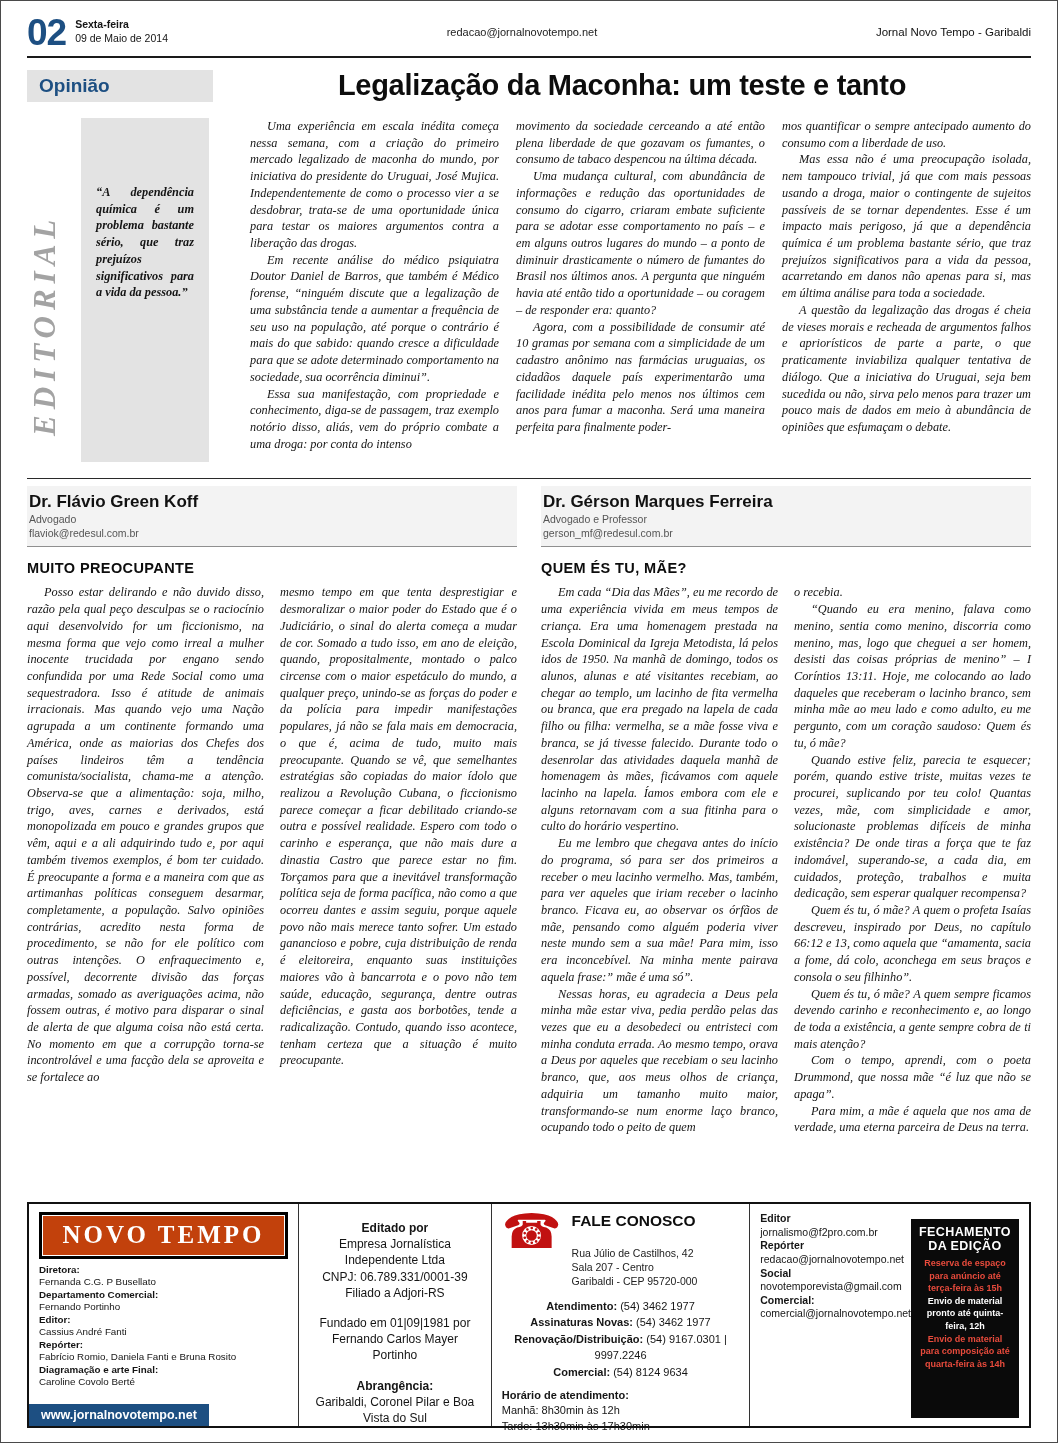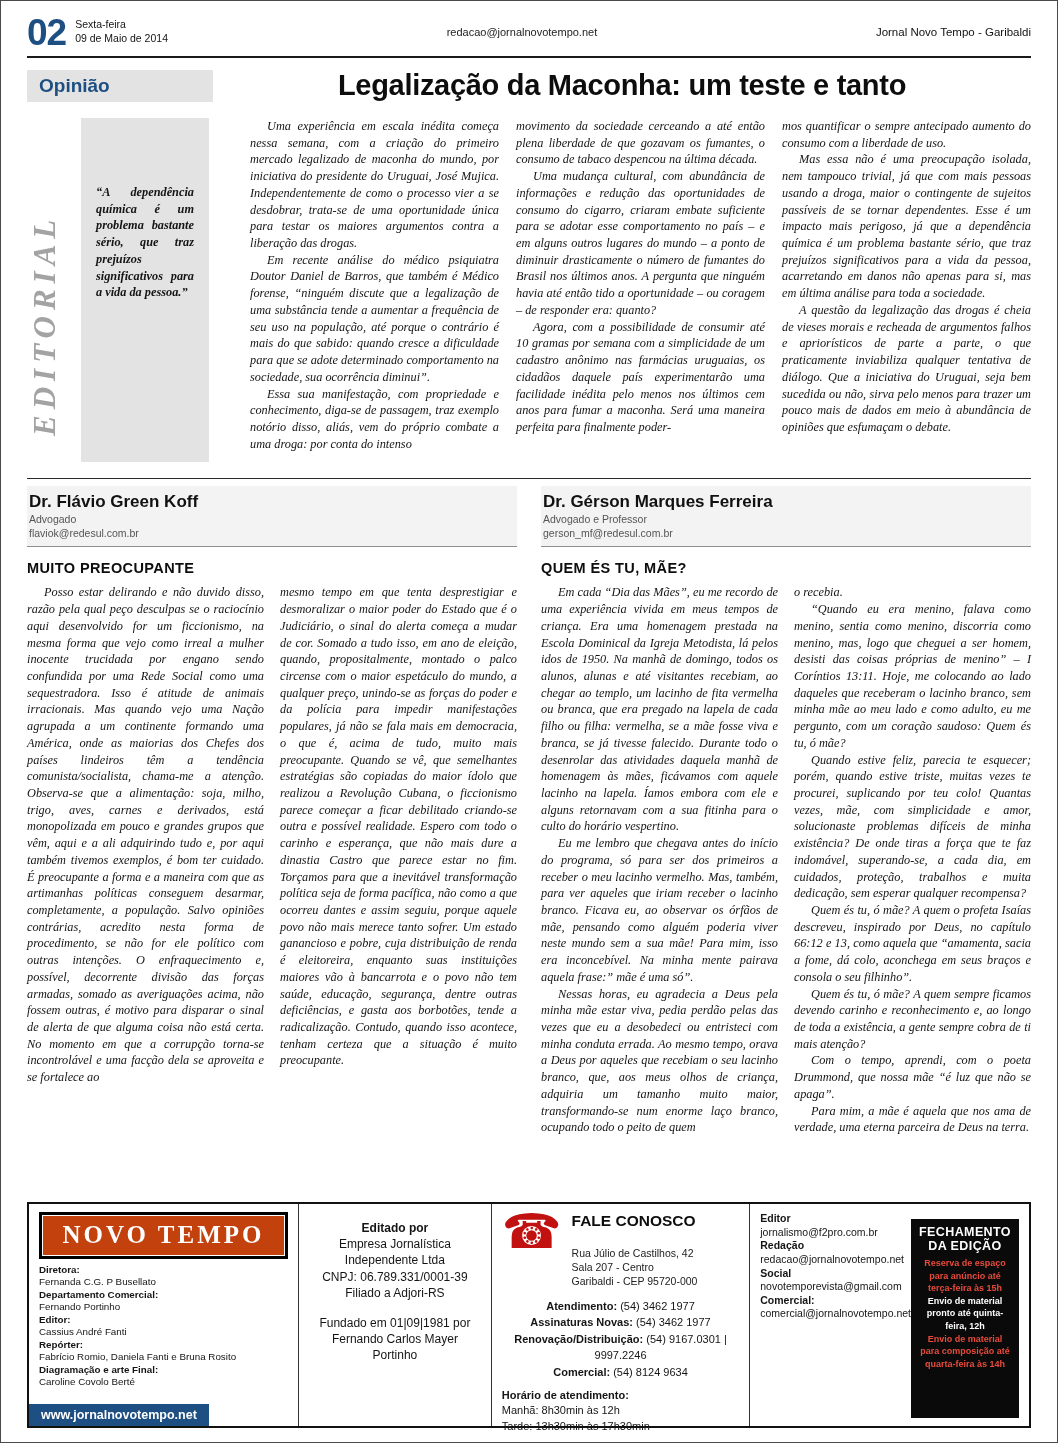--- a/index.html
+++ b/index.html
@@ -14,21 +14,21 @@
     padding:6px 26px 14px 26px;
     font-family:"Liberation Sans",sans-serif;
     color:#151515;
     display:flex;flex-direction:column;
     overflow:hidden;
   }
   
   .masthead{display:flex;align-items:center;height:46px;margin-top:2px;}
   .pagenum{font-size:37px;font-weight:800;color:#1d4f82;line-height:1;letter-spacing:-1px;}
   .dateblock{margin-left:9px;font-size:10.5px;line-height:1.3;}
-  .weekday{font-weight:normal;}
+  .weekday{font-weight:bold;}
   .mast-email{flex:1;text-align:center;font-size:11px;color:#222;}
   .mast-paper{font-size:11.5px;color:#111;}
   .mast-rule{border-top:2px solid #1a1a1a;margin-top:1px;}
   
   .title-row{display:flex;align-items:center;margin-top:11px;}
   .section-label{width:162px;background:#e3e3e3;color:#1d4f82;font-weight:bold;font-size:19px;padding:5px 12px;}
   .headline{flex:1;text-align:center;font-size:29px;font-weight:bold;margin:0;color:#0d0d0d;letter-spacing:-0.3px;}
   
   .editorial{display:flex;gap:17px;margin-top:16px;}
   .rail{width:206px;flex:none;position:relative;}
@@ -196,20 +196,24 @@
         <div class="b">Editado por</div>
         <div>Empresa Jornalística</div>
         <div>Independente Ltda</div>
         <div>CNPJ: 06.789.331/0001-39</div>
         <div>Filiado a Adjori-RS</div>
       </div>
       <div class="fgroup">
         <div>Fundado em 01|09|1981 por</div>
         <div>Fernando Carlos Mayer Portinho</div>
       </div>
+      <div class="fgroup">
+        <div class="b">Abrangência:</div>
+        <div>Garibaldi, Coronel Pilar e Boa Vista do Sul</div>
+      </div>
     </div>
 
     <div class="fcell fcell3">
       <div class="contact-top">
         <div class="phone-icon">☎</div>
         <div>
           <div class="fale">FALE CONOSCO</div>
           <div class="addr">Rua Júlio de Castilhos, 42</div>
           <div class="addr">Sala 207 - Centro</div>
           <div class="addr">Garibaldi - CEP 95720-000</div>
@@ -225,21 +229,21 @@
         <div class="b">Horário de atendimento:</div>
         <div>Manhã: 8h30min às 12h</div>
         <div>Tarde: 13h30min às 17h30min</div>
       </div>
     </div>
 
     <div class="fcell fcell4">
       <div class="emails">
         <div class="b">Editor</div>
         <div>jornalismo@f2pro.com.br</div>
-        <div class="b">Redação</div>
+        <div class="b">Repórter</div>
         <div>redacao@jornalnovotempo.net</div>
         <div class="b">Social</div>
         <div>novotemporevista@gmail.com</div>
         <div class="b">Comercial:</div>
         <div>comercial@jornalnovotempo.net</div>
       </div>
       <div class="closing">
         <div class="ctitle">FECHAMENTO DA EDIÇÃO</div>
         <div class="cline red">Reserva de espaço para anúncio até terça-feira às 15h</div>
         <div class="cline white">Envio de material pronto até quinta-feira, 12h</div>

